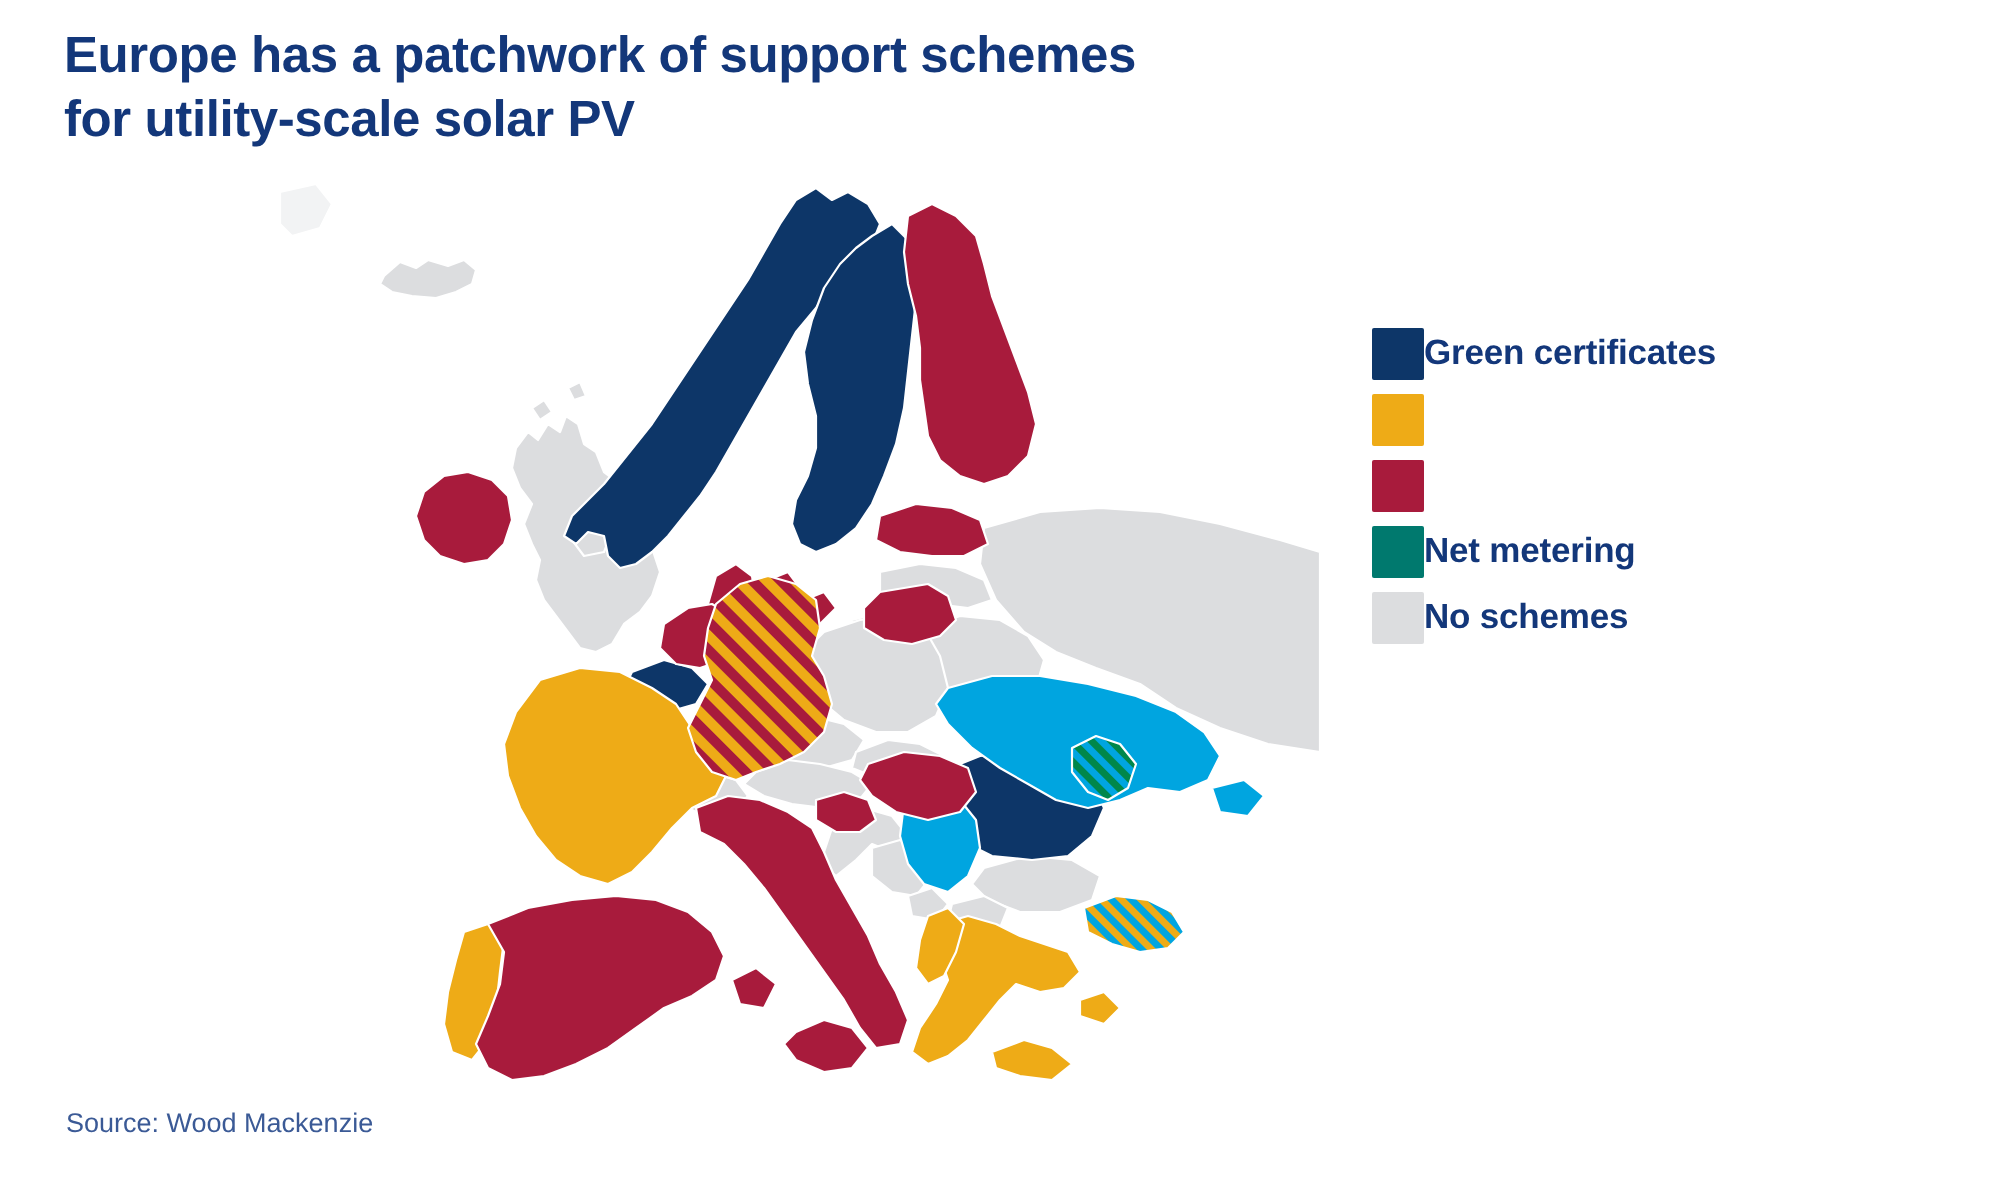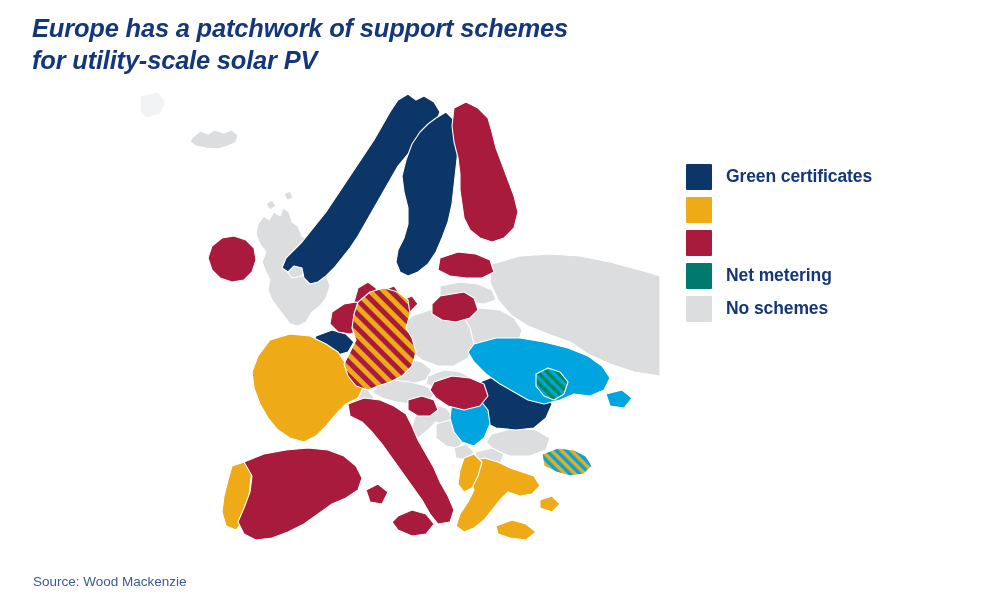--- a/index.html
+++ b/index.html
@@ -13,21 +13,20 @@
 
   .title{
     position:absolute;
     left:32px; top:12px;
     width:620px;
     font-size:25.5px;
     font-weight:bold;
     line-height:1.26;
     color:#13377a;
     letter-spacing:-0.2px;
-    font-style:italic;
   }
   .title .line{display:block;}
 
   .map-wrap{
     position:absolute;
     left:140px; top:86px;
     width:520px; height:470px;
   }
   .map-wrap svg{display:block;width:100%;height:100%;}
 
@@ -40,35 +39,33 @@
     display:flex;
     align-items:center;
     height:33px;
   }
   .legend-swatch{
     width:26px;height:26px;
     flex:0 0 26px;
     border-radius:1px;
   }
   .legend-label{
-    margin-left:14px;
     font-size:17.5px;
     font-weight:bold;
     color:#13377a;
     white-space:nowrap;
     letter-spacing:-0.1px;
   }
 
   .source{
     position:absolute;
     left:33px; top:554px;
     font-size:13.5px;
     color:#3b5a96;
     font-weight:normal;
-    margin-top:20px;
   }
 </style>
 </head>
 <body>
 
 <div class="title">
   <span class="line">Europe has a patchwork of support schemes</span>
   <span class="line">for utility-scale solar PV</span>
 </div>
 

